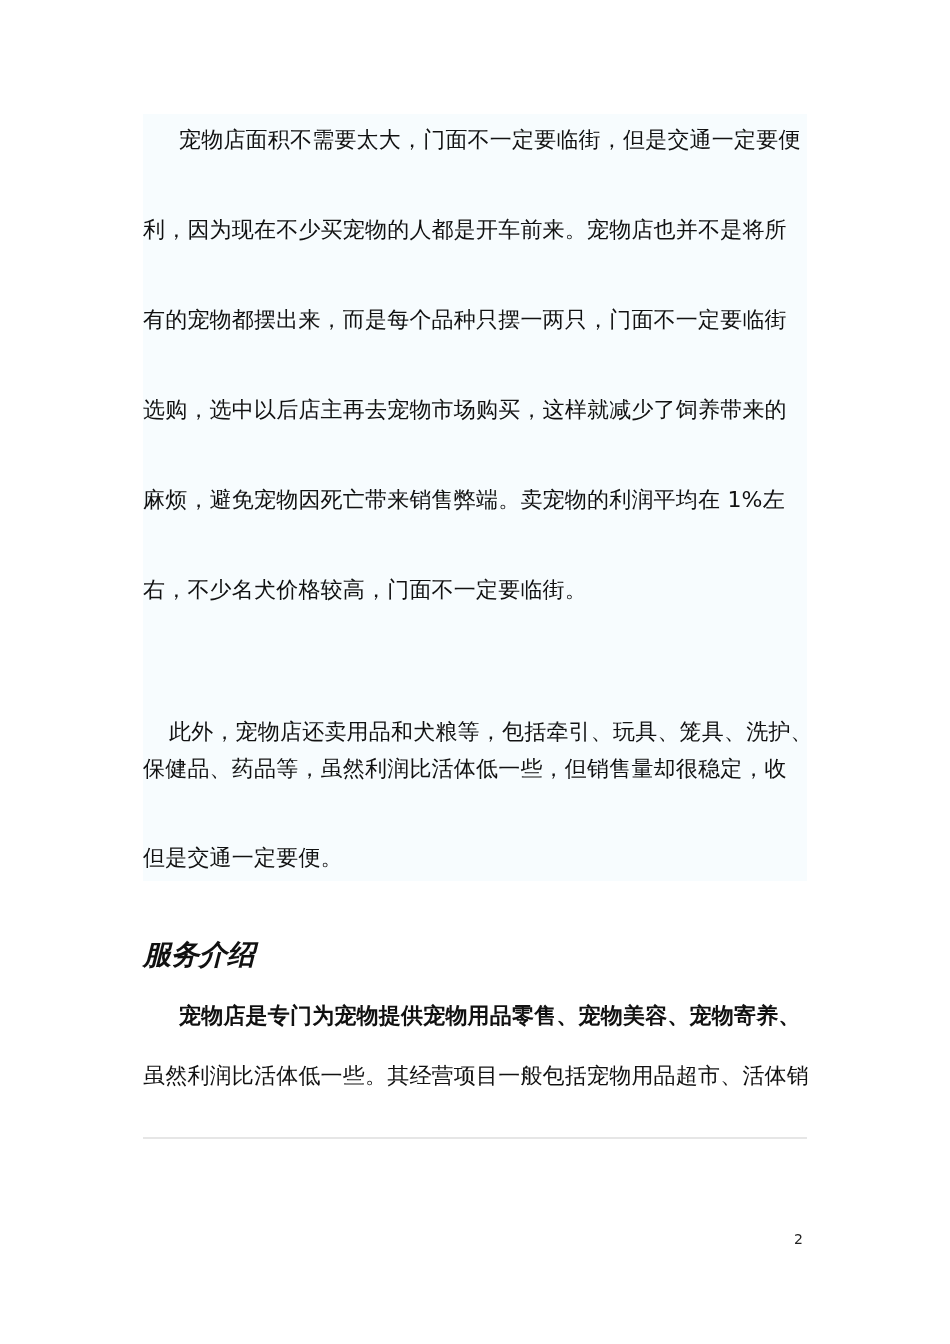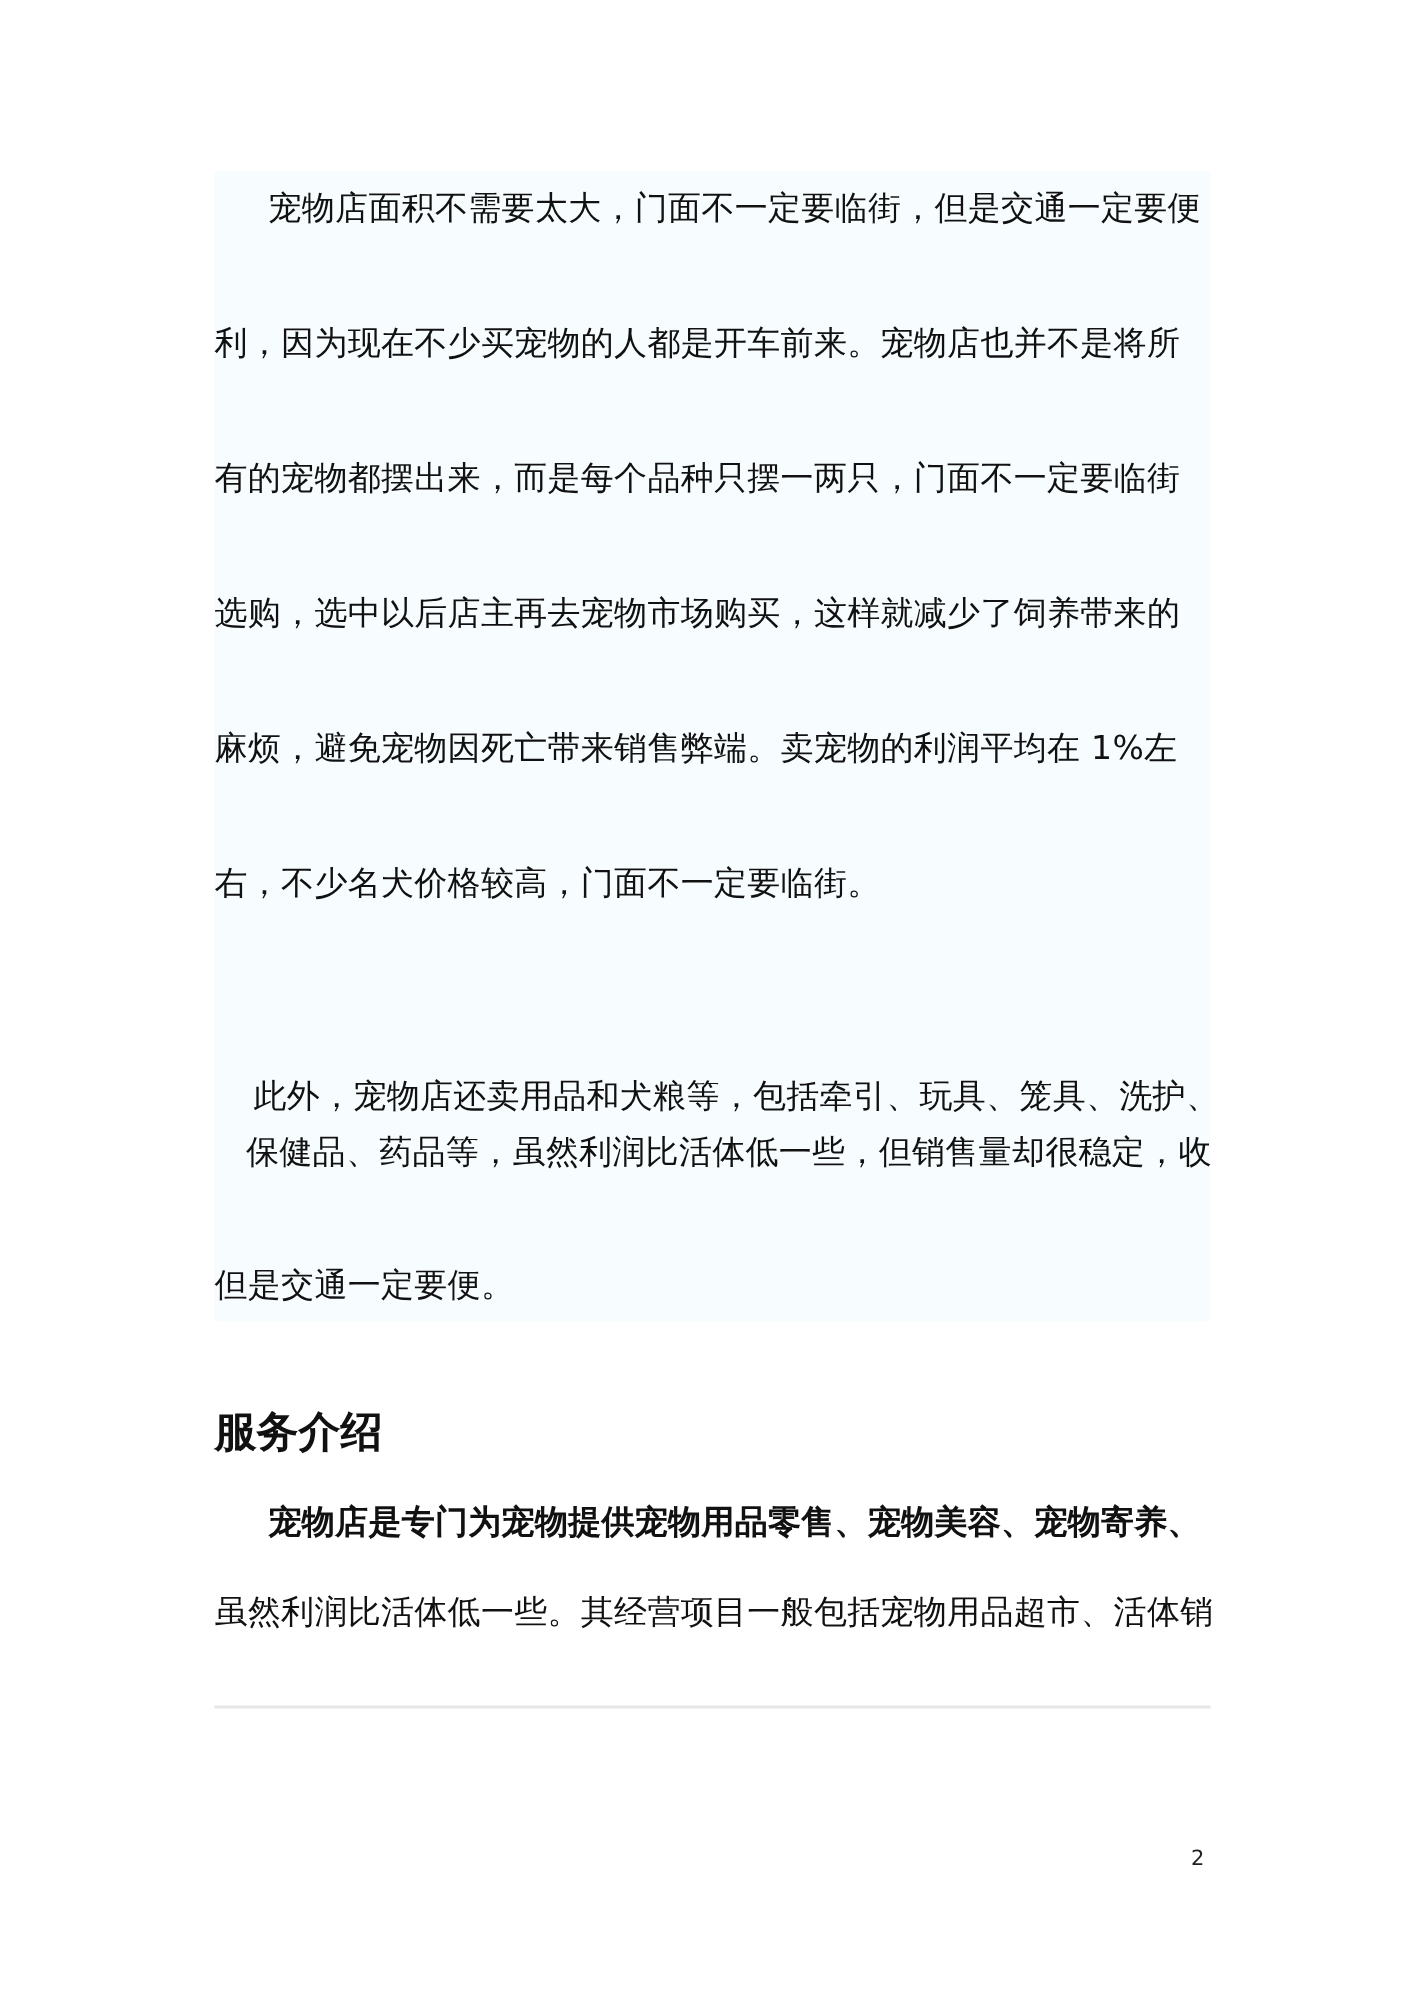--- a/index.html
+++ b/index.html
@@ -39,20 +39,21 @@
   .indent { padding-left: 36px; }
   .indent-small { padding-left: 26px; }
   .heading {
     position: absolute;
     left: 143px;
     top: 936px;
     font-size: 28px;
     line-height: 38px;
     font-weight: bold;
     white-space: nowrap;
+    font-style: italic;
   }
   .rule {
     position: absolute;
     left: 143px;
     top: 1137px;
     width: 664px;
     height: 2px;
     background: #e6e6e6;
   }
   .page-number {
@@ -75,21 +76,21 @@
     <div class="line indent" style="top:125px;">宠物店面积不需要太大，门面不一定要临街，但是交通一定要便</div>
     <div class="line" style="top:215px;">利，因为现在不少买宠物的人都是开车前来。宠物店也并不是将所</div>
     <div class="line" style="top:305px;">有的宠物都摆出来，而是每个品种只摆一两只，门面不一定要临街</div>
     <div class="line" style="top:395px;text-align:right;">选购，选中以后店主再去宠物市场购买，这样就减少了饲养带来的</div>
     <div class="line" style="top:485px;">麻烦，避免宠物因死亡带来销售弊端。卖宠物的利润平均在 1%左</div>
     <div class="line" style="top:575px;">右，不少名犬价格较高，门面不一定要临街。</div>
   </div>
 
   <div>
     <div class="line indent-small" style="top:701px;margin-top:16px;">此外，宠物店还卖用品和犬粮等，包括牵引、玩具、笼具、洗护、</div>
-    <div class="line" style="top:754px;margin-left:21px;">保健品、药品等，虽然利润比活体低一些，但销售量却很稳定，收</div>
+    <div class="line" style="top:754px;">保健品、药品等，虽然利润比活体低一些，但销售量却很稳定，收</div>
     <div class="line" style="top:843px;">但是交通一定要便。</div>
   </div>
 
   <div class="heading">服务介绍</div>
 
   <div>
     <div class="line indent" style="top:1001px;font-weight:bold;">宠物店是专门为宠物提供宠物用品零售、宠物美容、宠物寄养、</div>
     <div class="line" style="top:1061px;">虽然利润比活体低一些。其经营项目一般包括宠物用品超市、活体销</div>
   </div>
 

